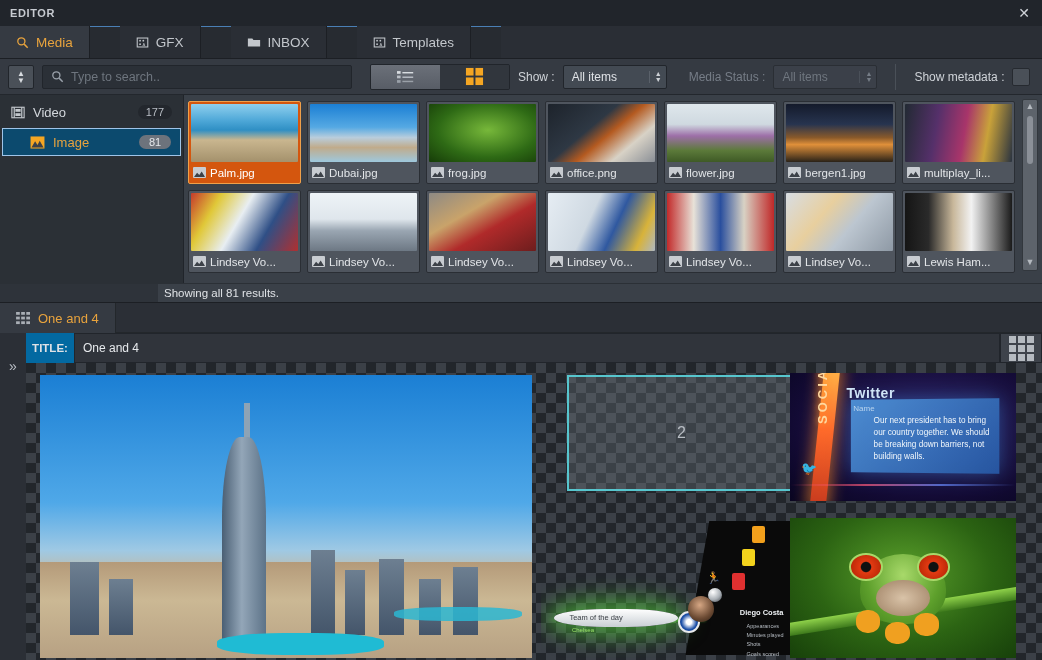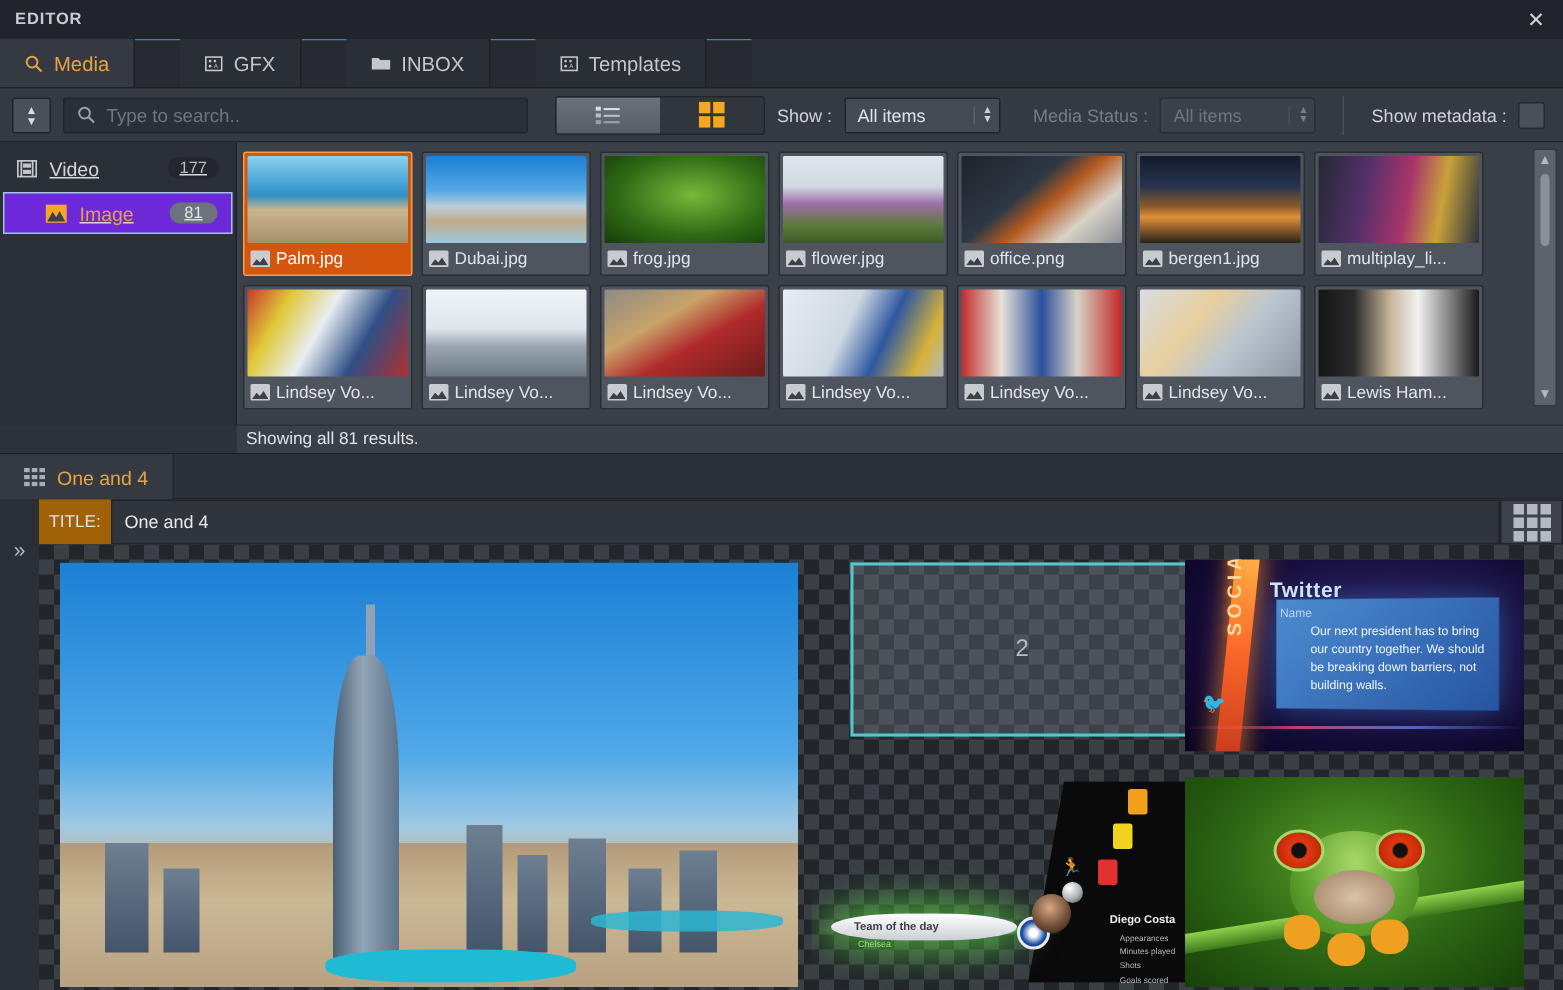--- a/index.html
+++ b/index.html
@@ -84,27 +84,27 @@
   .selectbox.disabled .arrows { color:#767d87; border-left-color:#4a5059; }
   .divider-v { width:1px; height:26px; background:#4a5058; margin:0 10px; }
   .metacheck {
     width:18px; height:18px; background:#4a5058; border:1px solid #262a30; border-radius:2px;
     cursor:pointer;
   }
 
   
   .media-body { display:flex; height:189px; }
   .cats {
-    width:158px; background:#2b3036; border-right:1px solid #20242a; padding-top:1px;text-decoration:underline;
+    width:184px; background:#2b3036; border-right:1px solid #20242a; padding-top:1px;
   }
   .cat {
     height:28px; display:flex; align-items:center; gap:8px; padding:0 9px;
     font-size:13px; color:#d3d7dc; cursor:pointer; margin:2px 2px 0 2px;
   }
-  .cat.active { background:#6d28d9; border:1px solid #9fc4e8; color:#e8a33d;padding-left:27px; }
+  .cat.active { background:#0c4a6e; border:1px solid #9fc4e8; color:#e8a33d;padding-left:27px; }
   .cat .count {
     margin-left:auto; background:#23272d; color:#b9bec5; font-size:11px;
     border-radius:9px; padding:1px 8px; min-width:32px; text-align:center;
   }
   .cat.active .count { background:#6d737c; color:#e4e7ea; }
 
   .grid-area {
     flex:1; background:#3a4048; position:relative; overflow:hidden; padding:6px 0 0 4px;
   }
   .thumbs { display:flex; flex-wrap:wrap; gap:6px; width:890px; }
@@ -163,21 +163,21 @@
     position:absolute; left:0; top:30px; width:26px; bottom:0; background:#2b2f36;
     display:flex; align-items:flex-start; justify-content:center; padding-top:25px;
     color:#b9bec5; font-size:14px; cursor:pointer;
   }
   .title-row {
     position:absolute; left:26px; right:0; top:30px; height:30px;
     display:flex; align-items:stretch; background:#353a42;
   }
   .title-lab {
     width:48px; display:flex; align-items:center; justify-content:center;
-    font-size:11.5px; font-weight:normal; color:#dfe2e6; background:#a16207;
+    font-size:11.5px; font-weight:bold; color:#dfe2e6; background:#0369a1;
   }
   .title-val {
     flex:1; background:#30343b; border:1px solid #21252b; display:flex; align-items:center;
     padding:0 8px; font-size:12px; color:#e6e9ec;
   }
   .grid-btn {
     width:42px; background:#3e434b; border:1px solid #21252b; display:flex;
     align-items:center; justify-content:center; cursor:pointer;
   }
   .grid-btn .g {
@@ -276,21 +276,21 @@
   .sport .wedge {
     position:absolute; right:2%; top:2%; width:42%; height:96%;
     background:#0a0a0a; clip-path:polygon(22% 0,100% 0,100% 100%,0 100%);
   }
   .sport .bar {
     position:absolute; left:5%; bottom:22%; width:48%; height:13%;
     background:linear-gradient(#ffffff,#c9cfd4); border-radius:50%/60%;
     box-shadow:0 0 22px 9px rgba(90,230,60,.55);
   }
   .sport .bartxt {
-    position:absolute; left:11%; bottom:25.5%; font-size:7.5px; color:#3c4147; font-weight:bold;
+    position:absolute; left:11%; bottom:25.5%; font-size:7.5px; color:#3c4147; font-weight:normal;
   }
   .sport .sub { position:absolute; left:12%; bottom:18%; font-size:6px; color:#9be36a; }
   .sport .glowline {
     position:absolute; left:2%; bottom:26%; width:62%; height:4px;
     background:linear-gradient(90deg,rgba(120,255,80,0),#7dff4a,rgba(120,255,80,.2));
     filter:blur(1px);
   }
   .sport .crest {
     position:absolute; left:53%; bottom:18%; width:22px; height:22px; border-radius:50%;
     background:radial-gradient(#ffffff 20%,#1c4fa8 60%,#0d2a63);
@@ -475,31 +475,31 @@
               </div>
             </div>
             <div class="thumb">
               <div class="pic" style="background:radial-gradient(ellipse at 55% 45%,#77b83a,#2e6a15 60%,#163c08)"></div>
               <div class="cap">
                 <span class="img-ico"></span>
                 <span>frog.jpg</span>
               </div>
             </div>
             <div class="thumb">
+              <div class="pic" style="background:linear-gradient(140deg,#1d232b 0%,#2e3844 40%,#b45a20 55%,#d8d2c6 75%,#8a8f96 100%)"></div>
+              <div class="cap">
+                <span class="img-ico"></span>
+                <span>office.png</span>
+              </div>
+            </div>
+            <div class="thumb">
               <div class="pic" style="background:linear-gradient(#dfe7ec 0%,#cfd9e0 35%,#9d6fa8 55%,#5c7a3a 80%,#3f5a26 100%)"></div>
               <div class="cap">
                 <span class="img-ico"></span>
                 <span>flower.jpg</span>
-              </div>
-            </div>
-            <div class="thumb">
-              <div class="pic" style="background:linear-gradient(140deg,#1d232b 0%,#2e3844 40%,#b45a20 55%,#d8d2c6 75%,#8a8f96 100%)"></div>
-              <div class="cap">
-                <span class="img-ico"></span>
-                <span>office.png</span>
               </div>
             </div>
             <div class="thumb">
               <div class="pic" style="background:linear-gradient(#141a2b 0%,#27344f 35%,#8a5a2a 58%,#e0903a 70%,#2a2218 100%)"></div>
               <div class="cap">
                 <span class="img-ico"></span>
                 <span>bergen1.jpg</span>
               </div>
             </div>
             <div class="thumb">

